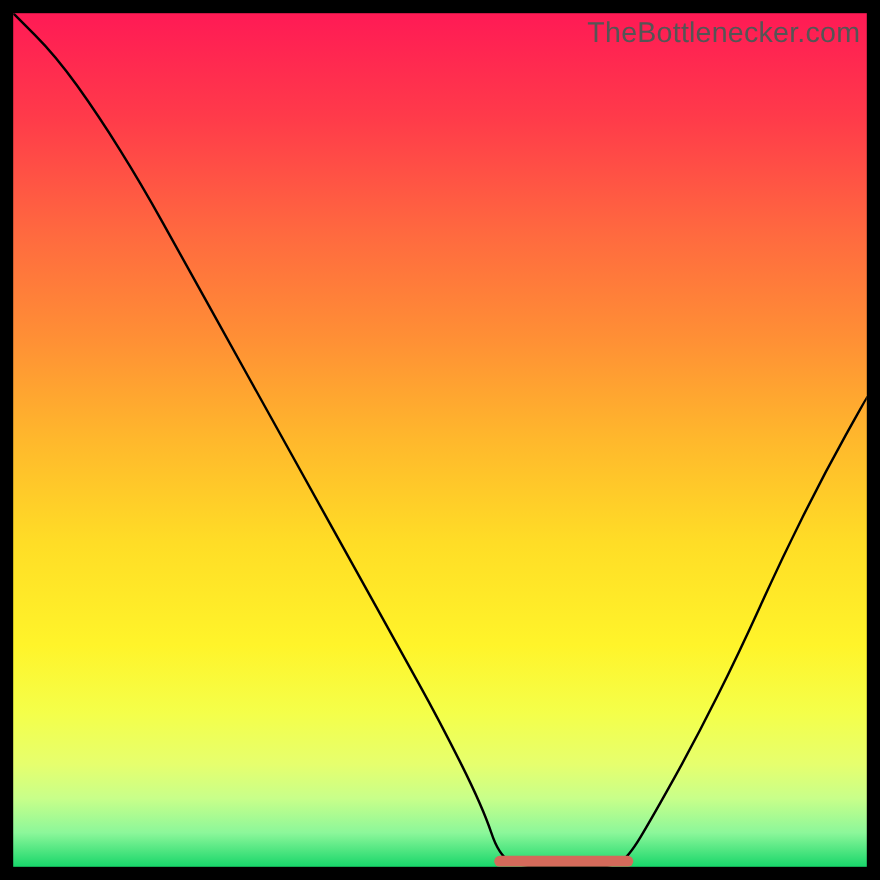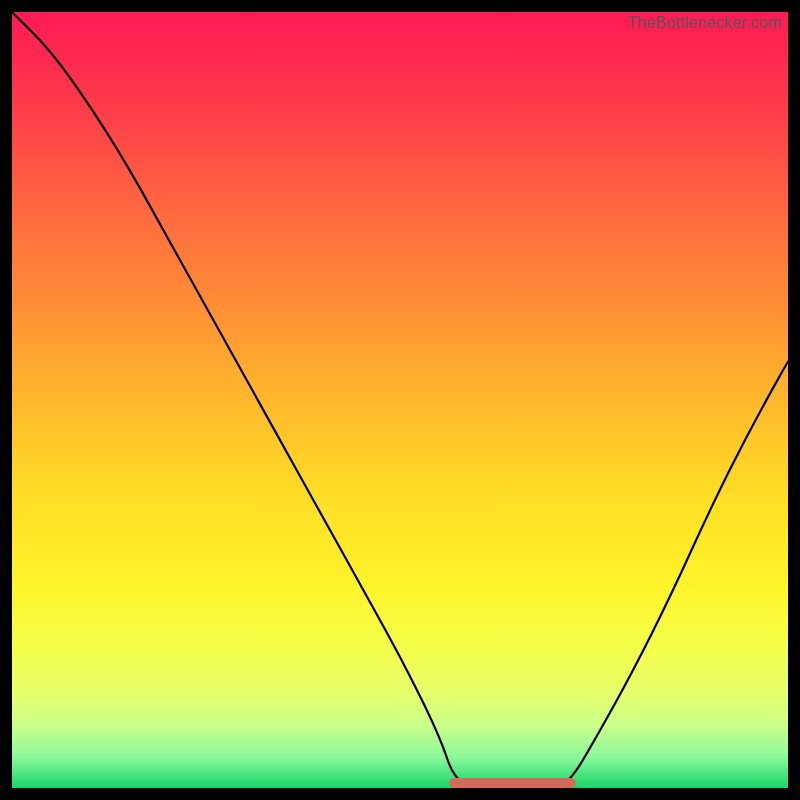--- a/index.html
+++ b/index.html
@@ -36,21 +36,21 @@
       #c8ff8a 92%,
       #8cf79a 96%,
       #18d66a 100%
     );
   }
   .watermark {
     position: absolute;
     top: 2px;
     right: 6px;
     color: #555;
-    font-size: 16px;
+    font-size: 26px;
     font-weight: 500;
     letter-spacing: 0.2px;
     user-select: none;
   }
   svg.curve {
     position: absolute;
     left: 0;
     top: 0;
     width: 776px;
     height: 776px;

